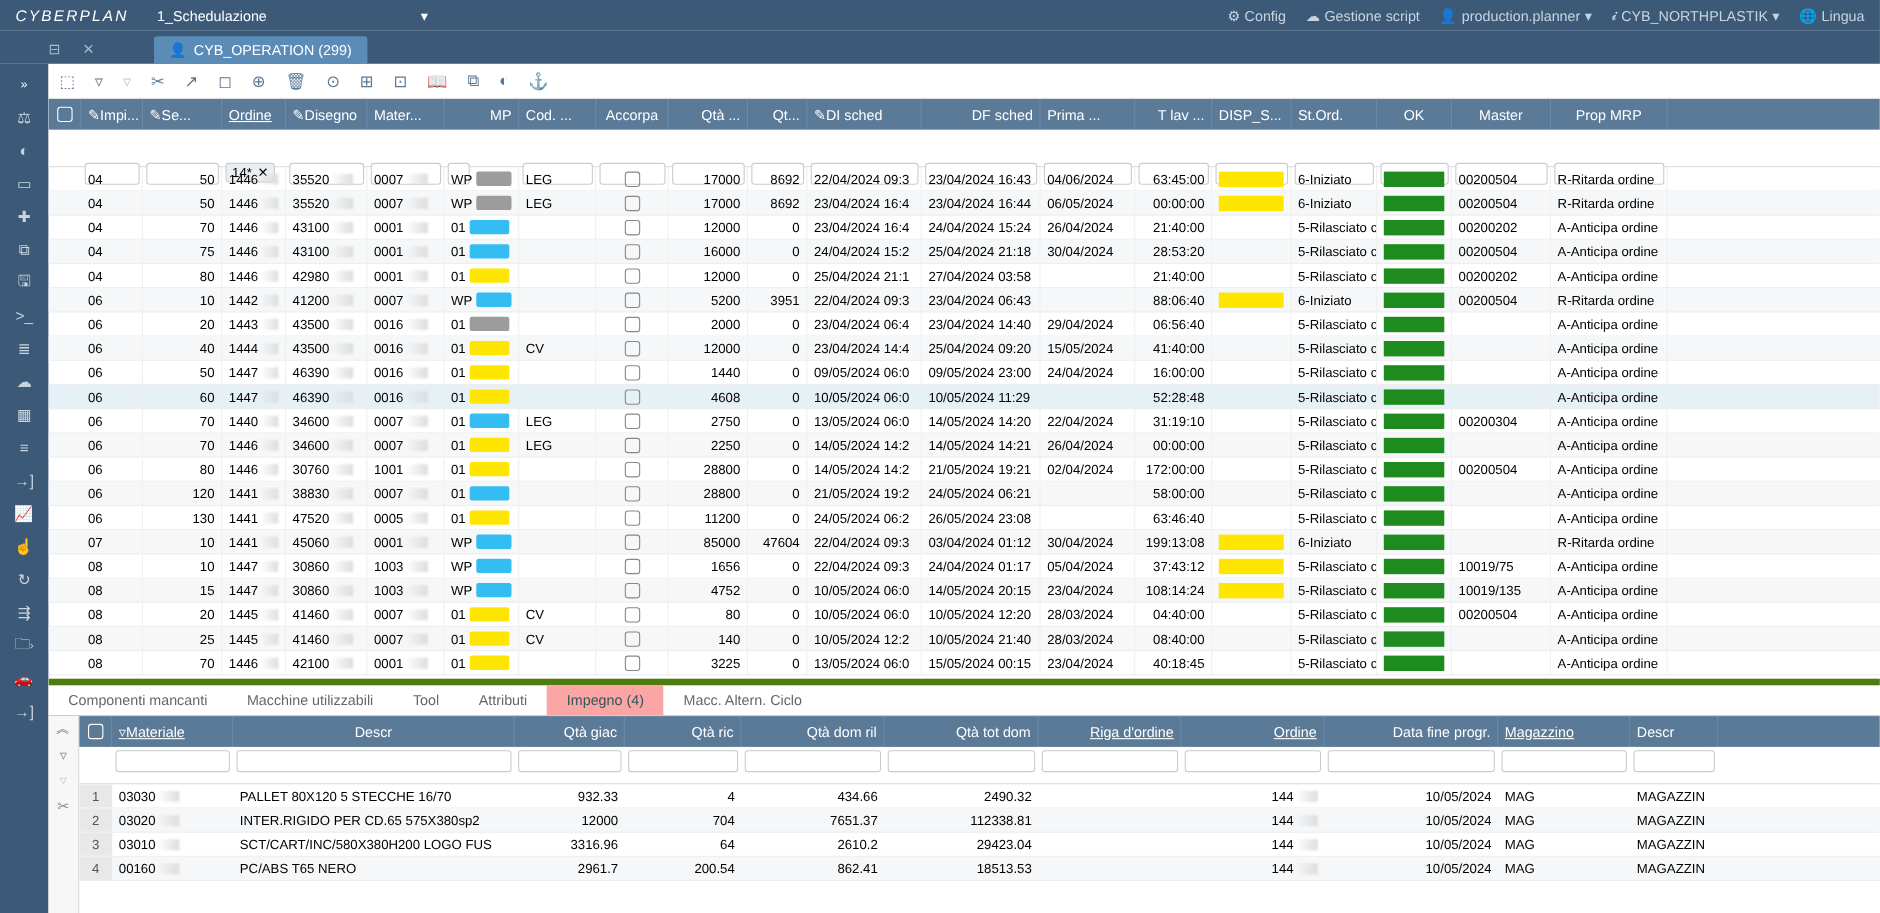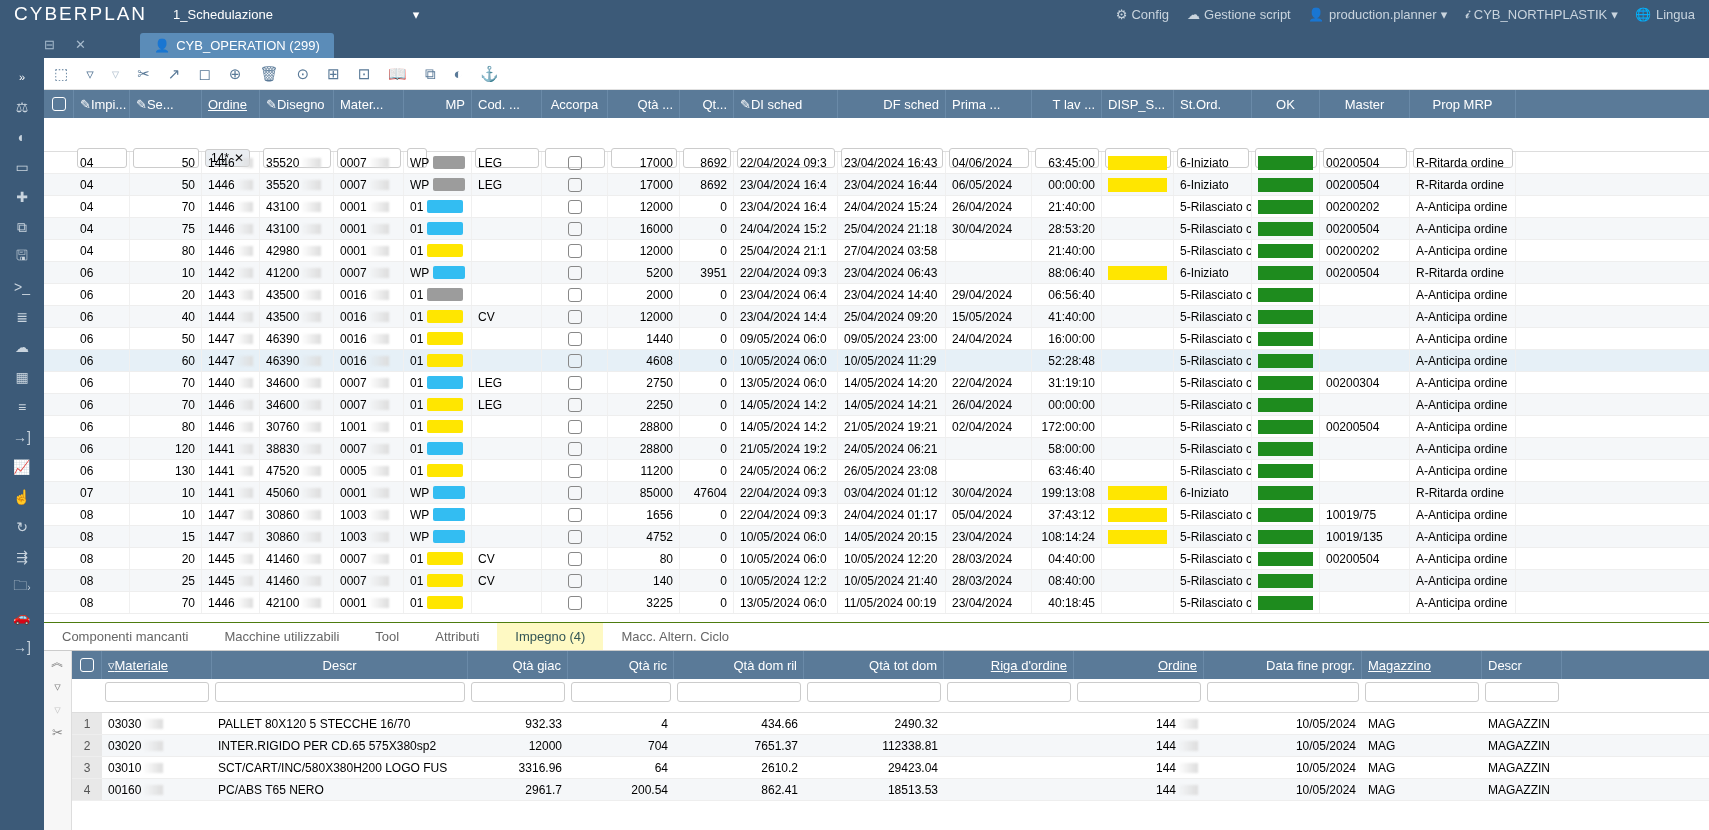--- a/index.html
+++ b/index.html
@@ -1,19 +1,19 @@
 <!DOCTYPE html>
 <html><head>
 <meta charset="utf-8">
 <style>
 * { margin: 0; padding: 0; box-sizing: border-box; font-family: Arial, sans-serif; }
 body { background: #fff; overflow: hidden; width: 1709px; height: 830px; }
 
 .topbar { background: #3c5a78; height: 28px; display: flex; align-items: center; color: #fff; font-size: 13px; }
-.topbar .logo { padding: 0 14px; letter-spacing: 2px; font-size: 19px; }
+.topbar .logo { padding: 0 14px; letter-spacing: 2px; font-size: 14px; font-style: italic; }
 .topbar .sched { padding: 0 12px; display: flex; align-items: center; gap: 140px; }
 .topbar .right { margin-left: auto; display: flex; gap: 18px; padding-right: 14px; color: #c9d4de; }
 .topbar .right span { display: flex; align-items: center; gap: 4px; cursor: pointer; }
 
 .tabs-row { background: #3c5a78; height: 30px; display: flex; align-items: flex-end; padding-left: 44px; }
 .tabs-row .close-area { width: 96px; display: flex; align-items: center; gap: 20px; color: #a8bcce; font-size: 13px; padding-bottom: 6px; }
 .tabs-row .tab { background: #5b8cb8; color: #fff; padding: 5px 14px; font-size: 13px; border-radius: 3px 3px 0 0; display: flex; align-items: center; gap: 6px; }
 
 .main { display: flex; height: calc(100% - 58px); }
 .sidebar { width: 44px; background: #3c5a78; display: flex; flex-direction: column; align-items: center; padding-top: 4px; }
@@ -68,23 +68,23 @@
 .pill { width: 36px; height: 13px; border-radius: 2px; }
 .pill.gray { background: #9c9c9c; }
 .pill.cyan { background: #33bdf2; }
 .pill.yellow { background: #ffe600; }
 .bar-yellow { width: 66px; height: 14px; background: #ffe600; }
 .bar-green { width: 62px; height: 14px; background: #1e8b1e; }
 .blur { background: linear-gradient(90deg, transparent, #ddd); display:inline-block; width:20px; height:10px; margin-left:2px; filter: blur(1px); }
 
 .cbox { width: 14px; height: 14px; border: 1.5px solid #888; border-radius: 3px; }
 
-.sub-tabs { display: flex; background: #fff; border-top: 1px solid #4d7c0f; font-size: 13px; }
+.sub-tabs { display: flex; background: #fff; border-top: 6px solid #4d7c0f; font-size: 13px; }
 .sub-tabs .stab { padding: 6px 18px; color: #666; cursor: pointer; }
-.sub-tabs .stab.active { background: #fef9c3; color: #355; }
+.sub-tabs .stab.active { background: #fca5a5; color: #355; }
 
 .lower { display: flex; border-top: 1px solid #ccc; height: 180px; }
 .lower-side { width: 28px; background: #f7f7f7; border-right: 1px solid #ddd; display: flex; flex-direction: column; align-items: center; padding-top: 2px; gap: 8px; }
 .lower-side .li { color: #888; font-size: 13px; cursor: pointer; }
 .lower-grid { flex: 1; display: flex; flex-direction: column; overflow:hidden; }
 .lower-header { background: #5a7a98; color: #fff; display: flex; font-size: 13px; height: 28px; }
 .lower-header .col { display: flex; align-items: center; padding: 0 6px; border-right: 1px solid #6a8aa8; }
 .lower-header .col.sortable { text-decoration: underline; }
 .lower-filters { display: flex; height: 34px; border-bottom: 1px solid #ddd; }
 .lower-filters .col { padding: 3px; }
@@ -771,21 +771,21 @@
     <div class="col c-dis">42100<span class="blur"></span></div>
     <div class="col c-mat">0001<span class="blur"></span></div>
     <div class="col c-mp">01&nbsp;<span class="pill yellow"></span></div>
     <div class="col c-cod"></div>
     <div class="col c-acc">
               <div class="cbox"></div>
             </div>
     <div class="col c-qta right">3225</div>
     <div class="col c-qt2 right">0</div>
     <div class="col c-disch">13/05/2024 06:0</div>
-    <div class="col c-dfsch">11/05/2024 00:19</div>
+    <div class="col c-dfsch">15/05/2024 00:15</div>
     <div class="col c-prima">23/04/2024</div>
     <div class="col c-tlav right">40:18:45</div>
     <div class="col c-disps"></div>
     <div class="col c-stord">5-Rilasciato c</div>
     <div class="col c-ok">
               <div class="bar-green"></div>
             </div>
     <div class="col c-mast"></div>
     <div class="col c-prop">A-Anticipa ordine</div>
   </div>

